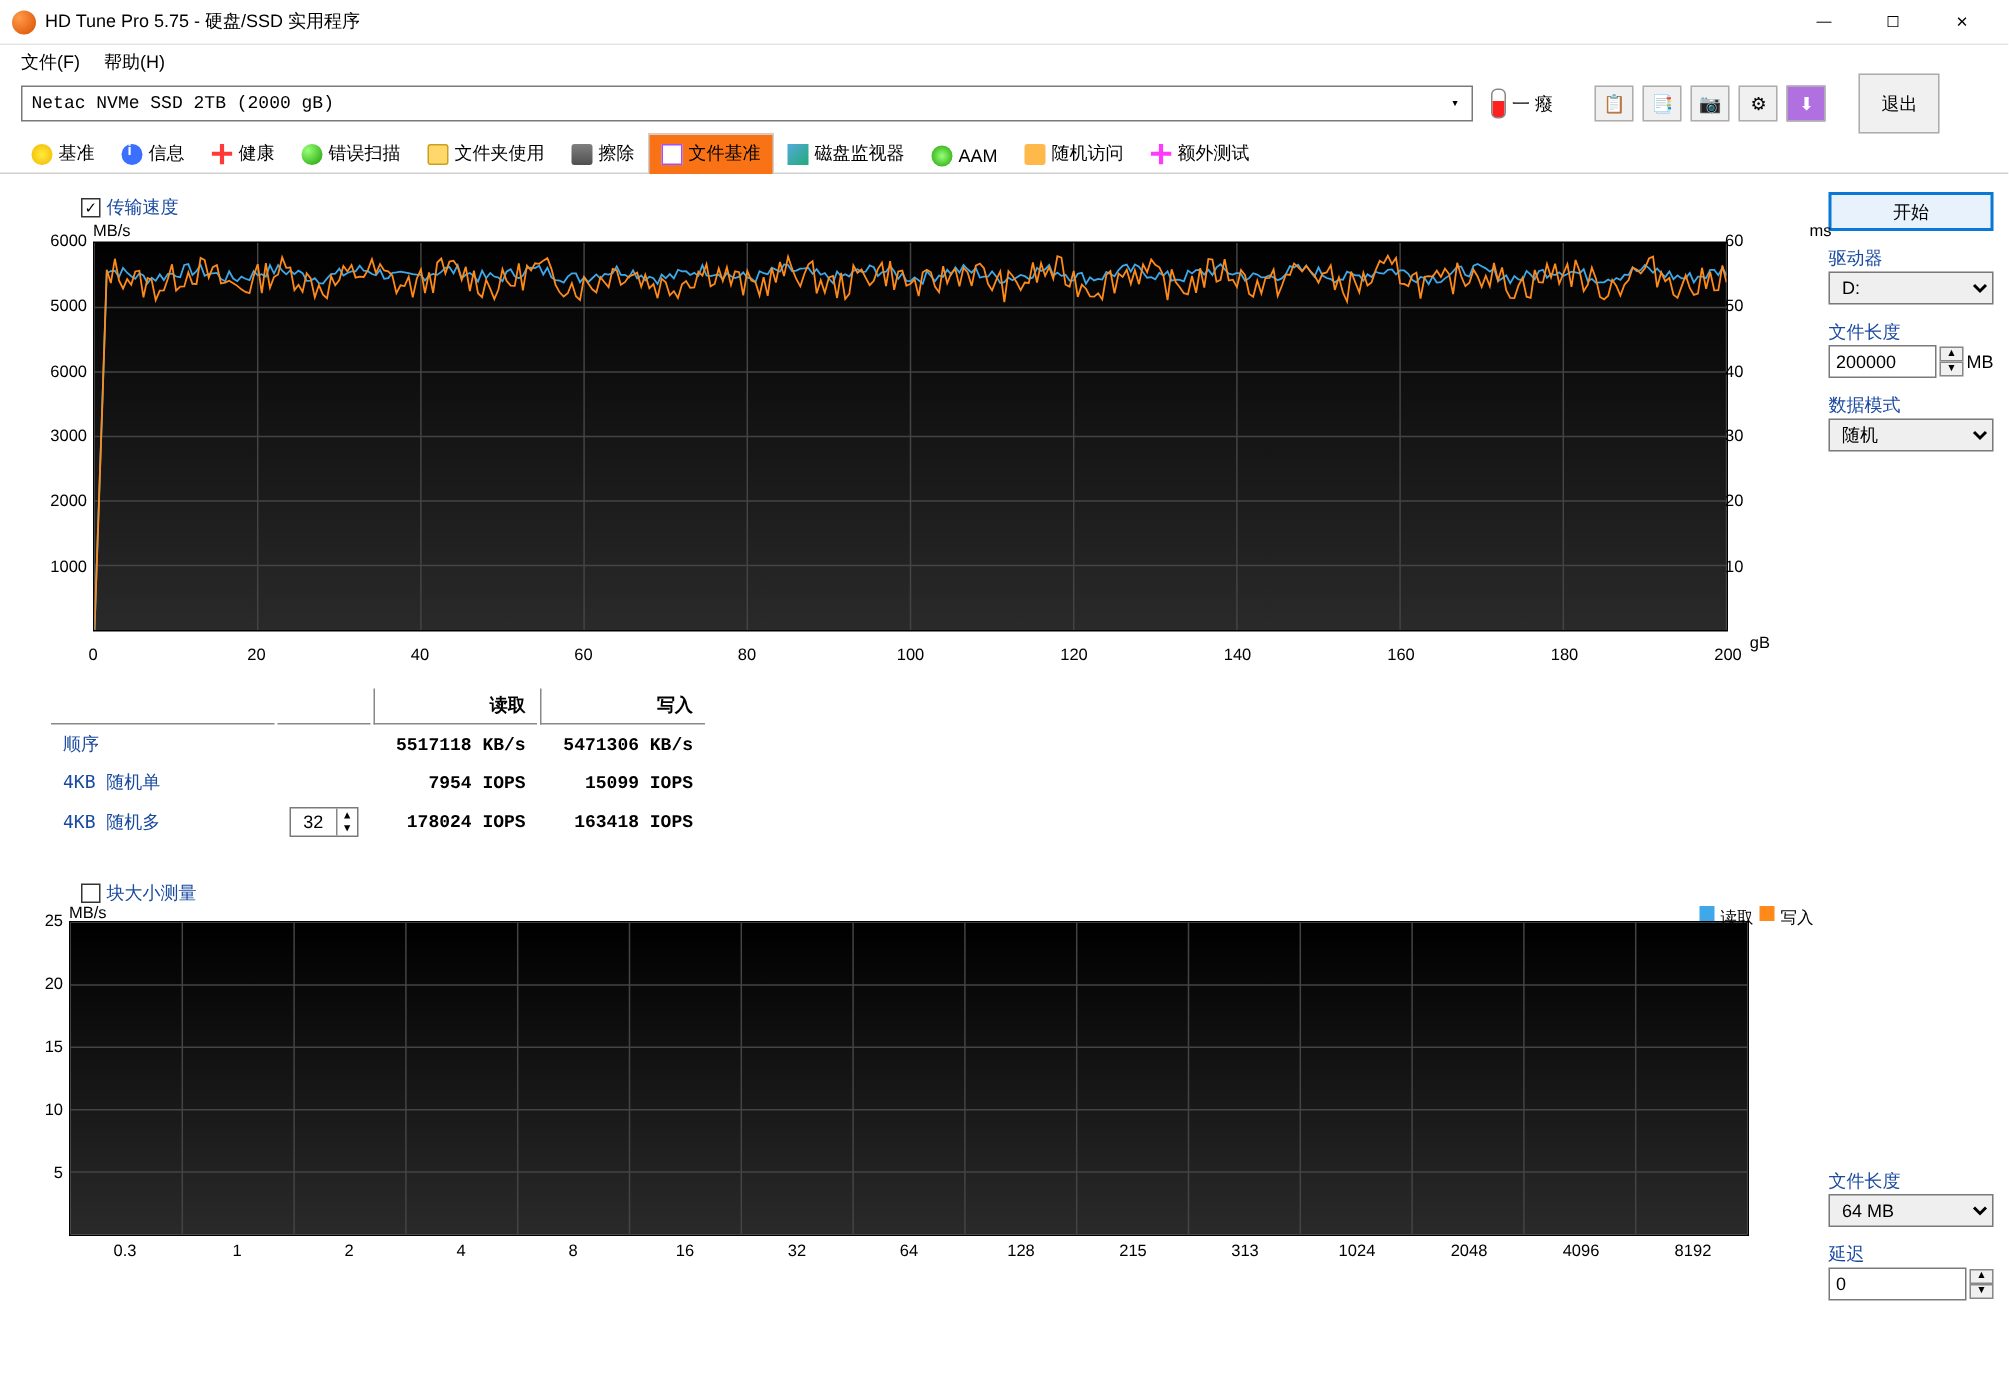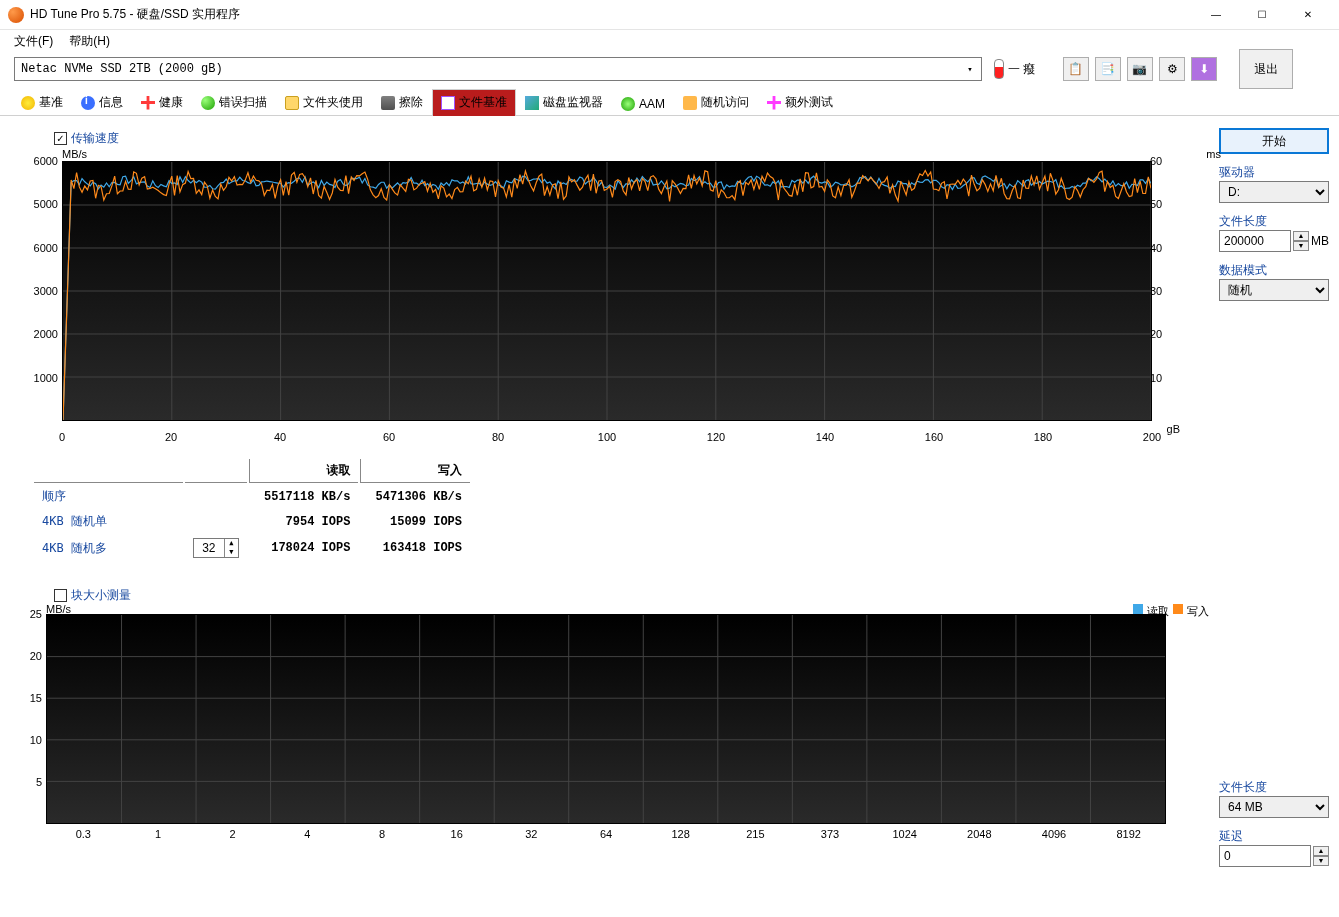--- a/index.html
+++ b/index.html
@@ -14,21 +14,21 @@
 .toolbar1 { height: 34px; display: flex; align-items: center; padding: 4px 14px; gap: 6px; background: #fff; }
 .drive-select { flex: 0 0 968px; height: 24px; border: 1px solid #7a7a7a; font-family: "Courier New", monospace; font-size: 12px; padding: 2px 22px 2px 6px; background: #fff; position: relative; display:flex; align-items:center;}
 .drive-select .dd { position:absolute; right:2px; top:2px; bottom:2px; width:18px; display:flex; align-items:center; justify-content:center; font-size:9px;}
 .temp { display:flex; align-items:center; gap:4px; padding:0 6px;}
 .thermo { width:10px; height:20px; background:linear-gradient(#fff 40%,#ff2020 40%); border:1px solid #888; border-radius:4px;}
 .tbtn { width:26px; height:24px; border:1px solid #adadad; background:#f0f0f0; display:inline-flex; align-items:center; justify-content:center; font-size:12px;}
 .tbtn.purple{ background:#b070e0; color:#fff;}
 .exit-btn { padding:2px 14px; height:40px; border:1px solid #adadad; background:#f0f0f0; font-size:12px;}
 .tabs { height: 30px; display:flex; align-items:flex-end; padding:0 12px; border-bottom:1px solid #d0d0d0; background:#fff; gap:0;}
 .tab { display:flex; align-items:center; gap:4px; padding:4px 8px 5px 8px; font-size:12px; border:1px solid transparent; border-bottom:none; position:relative; top:1px;}
-.tab.active { background:#b91c1c; border-color:#d0d0d0; }
+.tab.active { background:#f97316; border-color:#d0d0d0; }
 .tab .ticon { width:14px; height:14px; display:inline-block;}
 .ticon.benchmark{ background:radial-gradient(#ffec3a,#f2b400); border-radius:50%;}
 .ticon.info{ background:#3a6fff; border-radius:50%; position:relative;}
 .ticon.info::after{content:"i"; color:#fff; font-weight:bold; font-size:10px; position:absolute; left:4px; top:-1px;}
 .ticon.health{ background:#ff3a3a; clip-path:polygon(40% 0,60% 0,60% 40%,100% 40%,100% 60%,60% 60%,60% 100%,40% 100%,40% 60%,0 60%,0 40%,40% 40%);} 
 .ticon.scan{ background:radial-gradient(circle at 30% 30%,#9aff7a,#1a9f00); border-radius:50%;}
 .ticon.folder{ background:#ffd76a; border:1px solid #caa020; border-radius:2px;}
 .ticon.erase{ background:linear-gradient(#808080,#505050); border-radius:2px;}
 .ticon.filebench{ background:#fff; border:1px solid #a050ff;}
 .ticon.monitor{ background:linear-gradient(135deg,#5ad,#2a7);}
@@ -307,21 +307,21 @@
               <span class="xlabel" style="left:73.33333333333334px; bottom:14px;">0.3</span>
               <span class="xlabel" style="left:148px; bottom:14px;">1</span>
               <span class="xlabel" style="left:222.66666666666669px; bottom:14px;">2</span>
               <span class="xlabel" style="left:297.33333333333337px; bottom:14px;">4</span>
               <span class="xlabel" style="left:372px; bottom:14px;">8</span>
               <span class="xlabel" style="left:446.6666666666667px; bottom:14px;">16</span>
               <span class="xlabel" style="left:521.3333333333334px; bottom:14px;">32</span>
               <span class="xlabel" style="left:596px; bottom:14px;">64</span>
               <span class="xlabel" style="left:670.6666666666667px; bottom:14px;">128</span>
               <span class="xlabel" style="left:745.3333333333334px; bottom:14px;">215</span>
-              <span class="xlabel" style="left:820px; bottom:14px;">373</span>
+              <span class="xlabel" style="left:820px; bottom:14px;">313</span>
               <span class="xlabel" style="left:894.6666666666667px; bottom:14px;">1024</span>
               <span class="xlabel" style="left:969.3333333333334px; bottom:14px;">2048</span>
               <span class="xlabel" style="left:1044px; bottom:14px;">4096</span>
               <span class="xlabel" style="left:1118.6666666666667px; bottom:14px;">8192</span>
             </div>
         </div>
       </div>
     </div>
   </div>
 

